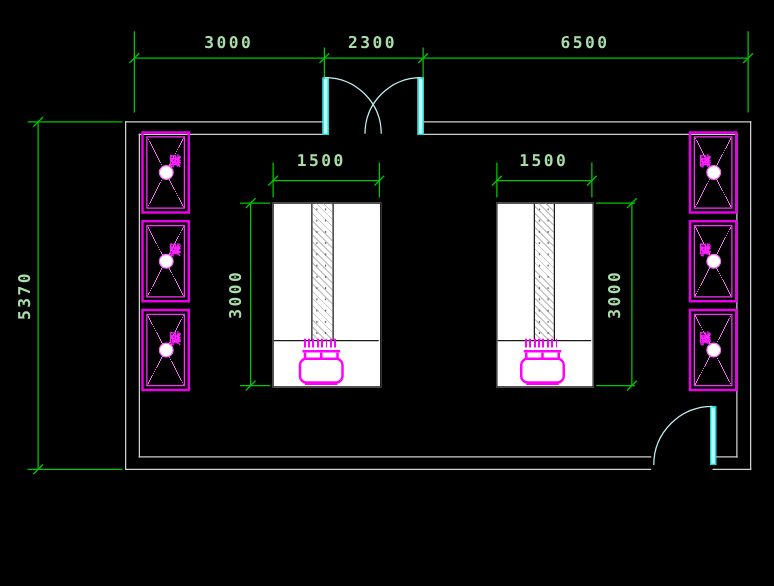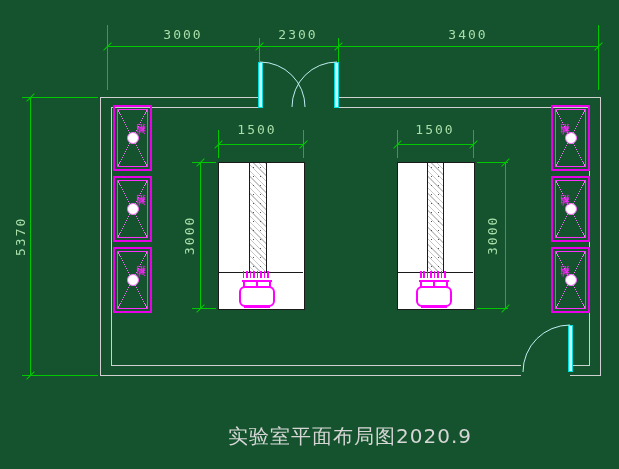--- a/index.html
+++ b/index.html
@@ -1,17 +1,17 @@
 <!DOCTYPE html>
 <html><head>
 <meta charset="utf-8">
 <style>
   html,body{margin:0;padding:0;background:#fff;}
-  #canvas{position:relative;width:619px;height:469px;background:#14532d;overflow:hidden;
-          font-family:"DejaVu Sans",sans-serif;}
+  #canvas{position:relative;width:619px;height:469px;background:#000000;overflow:hidden;
+          font-family:"DejaVu Sans",sans-serif;font-weight:bold;}
   
   .wall-h{position:absolute;height:1px;background:#d0d0d0;}
   .wall-v{position:absolute;width:1px;background:#d0d0d0;}
   
   .dim-h{position:absolute;height:1px;background:#00c800;}
   .dim-v{position:absolute;width:1px;background:#00c800;}
   .tick{position:absolute;width:11px;height:1px;background:#00c800;transform:rotate(-45deg);}
   .dimtext{position:absolute;color:#a9dea9;font-family:"DejaVu Sans Mono",monospace;
            font-size:13px;letter-spacing:2px;text-align:center;white-space:nowrap;}
   .vtext{writing-mode:vertical-rl;transform:rotate(180deg);letter-spacing:2px;}
@@ -66,21 +66,21 @@
   <div class="dim-v" style="left:259px;top:38px;height:26px;"></div>
   <div class="dim-v" style="left:338px;top:38px;height:26px;"></div>
   <div class="dim-v" style="left:598px;top:25px;height:65px;"></div>
   <div class="dim-h" style="left:107px;top:46px;width:491px;"></div>
   <div class="tick" style="left:102px;top:46px;"></div>
   <div class="tick" style="left:254px;top:46px;"></div>
   <div class="tick" style="left:333px;top:46px;"></div>
   <div class="tick" style="left:593px;top:46px;"></div>
   <div class="dimtext" style="left:148px;top:27px;width:70px;">3000</div>
   <div class="dimtext" style="left:263px;top:27px;width:70px;">2300</div>
-  <div class="dimtext" style="left:433px;top:27px;width:70px;">3400</div>
+  <div class="dimtext" style="left:433px;top:27px;width:70px;">6500</div>
 
   <div class="dim-h" style="left:22px;top:97px;width:76px;"></div>
   <div class="dim-h" style="left:22px;top:375px;width:76px;"></div>
   <div class="dim-v" style="left:30px;top:97px;height:278px;"></div>
   <div class="tick" style="left:25px;top:97px;"></div>
   <div class="tick" style="left:25px;top:375px;"></div>
   <div class="dimtext vtext" style="left:13px;top:200px;height:72px;">5370</div>
 
   <div class="leaf" style="left:258px;top:62px;height:46px;"></div>
   <div class="leaf" style="left:334px;top:62px;height:46px;"></div>
@@ -171,15 +171,14 @@
     <div class="cab-inner"></div>
     <div class="cab-circle"></div>
     <div class="cab-label" style="left:6px;">试剂柜</div>
   </div>
   <div class="cab" style="left:551px;top:247px;">
     <div class="cab-inner"></div>
     <div class="cab-circle"></div>
     <div class="cab-label" style="left:6px;">试剂柜</div>
   </div>
 
-  <div class="title" style="left:228px;top:423px;">实验室平面布局图2020.9</div>
 
 </div>
 
 </body></html>

